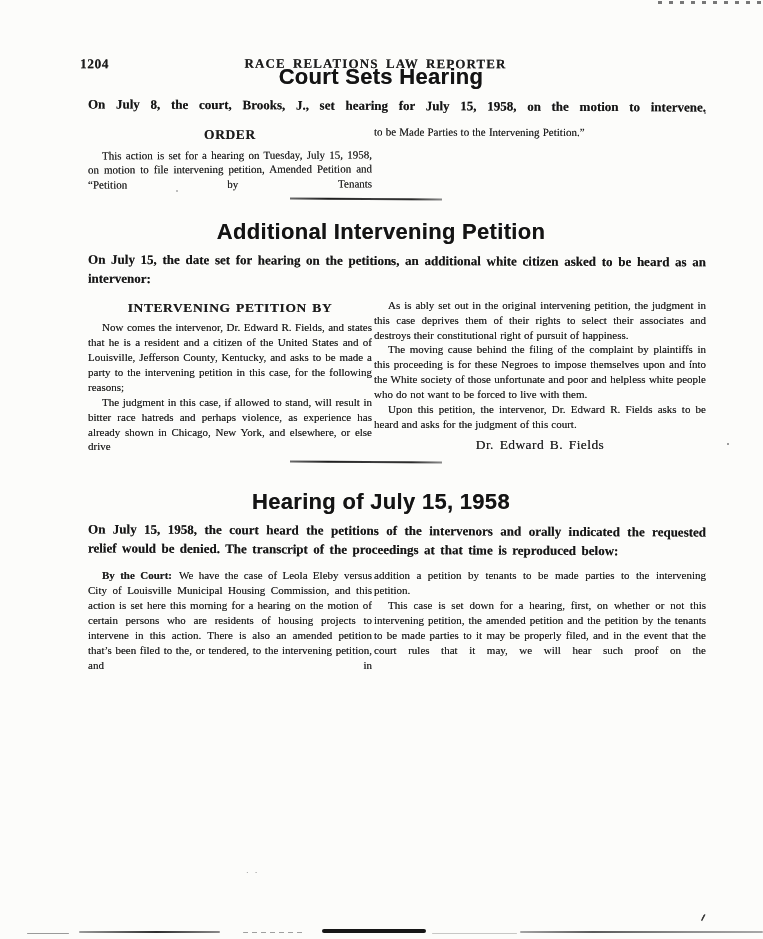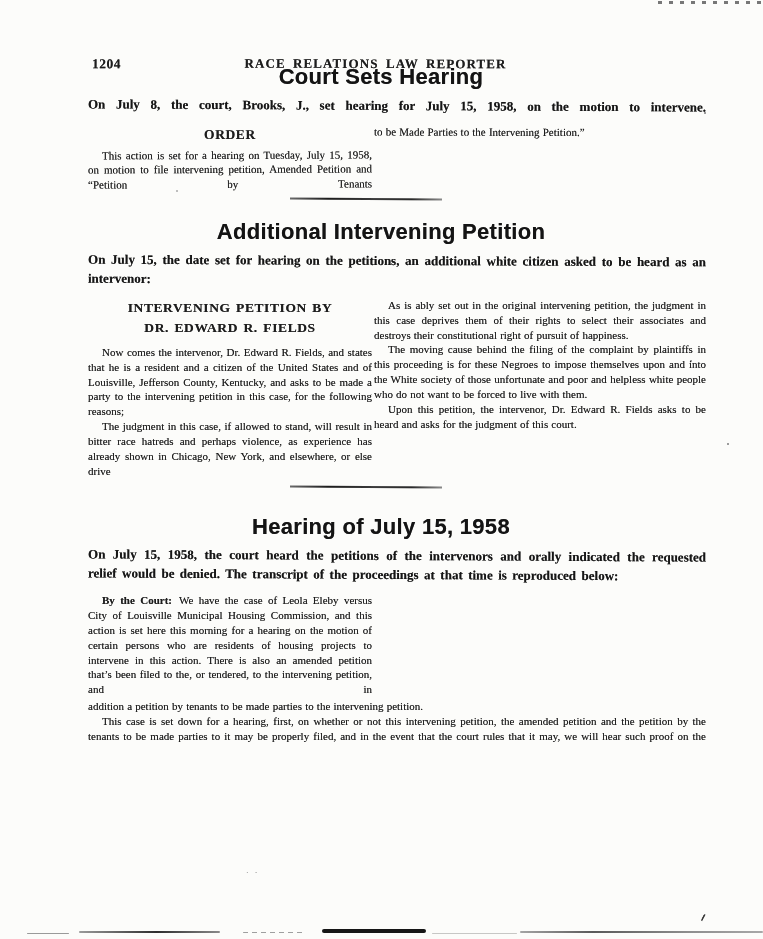--- a/index.html
+++ b/index.html
@@ -23,21 +23,21 @@
   }
   .smudge{position:absolute;border-radius:2px;}
   .sm-a{left:27px;top:933px;width:42px;height:1px;background:#9a9a9a;}
   .sm-b{left:79px;top:931px;width:141px;height:2px;background:linear-gradient(to right,#9b9b9b,#2e2e2e 55%,#8a8a8a);}
   .sm-c{left:243px;top:932px;width:60px;height:1px;background:repeating-linear-gradient(to right,#9f9f9f 0 5px,transparent 5px 9px);}
   .sm-d{left:322px;top:929px;width:104px;height:4px;background:#161616;border-radius:3px;}
   .sm-e{left:432px;top:933px;width:85px;height:1px;background:#c7c7c5;}
   .sm-f{left:520px;top:931px;width:243px;height:2px;background:linear-gradient(to right,#a5a5a5,#5a5a5a 30%,#8f8f8f 70%,#a8a8a8);}
   
   .page-header{position:absolute;top:56px;left:0;right:0;height:20px;transform:rotate(.15deg);}
-  .page-num{position:absolute;left:92px;top:1px;font-size:13.5px;font-weight:bold;letter-spacing:.5px;}
+  .page-num{position:absolute;left:80px;top:1px;font-size:13.5px;font-weight:bold;letter-spacing:.5px;}
   .journal{display:block;text-align:center;transform:translateX(-6px);
     font-size:13px;font-weight:bold;letter-spacing:1.1px;word-spacing:3px;}
   
   .content{position:absolute;left:88px;top:0;width:618px;padding-top:64px;}
   .h-display{
     font-family:"Liberation Sans","DejaVu Sans",sans-serif;
     font-weight:700;font-size:22px;line-height:26px;letter-spacing:.3px;
     text-align:center;margin:0;transform:translateX(-16px);color:#141414;
   }
   .intro{
@@ -101,38 +101,38 @@
     </section>
 
     <hr class="divider">
 
     <section>
       <h1 class="h-display gap-h2">Additional Intervening Petition</h1>
       <p class="intro r-b">On July 15, the date set for hearing on the petitions, an additional white citizen asked to be heard as an intervenor:</p>
       <div class="cols">
         <div class="col-left">
           <h3 class="subhead" style="margin-bottom:4px;">INTERVENING PETITION BY</h3>
-          <h3 class="subhead" style="margin-top:0;margin-bottom:8px;">DR. EDWARD R. FIELDS</h3>
           <p class="para indent">Now comes the intervenor, Dr. Edward R. Fields, and states that he is a resident and a citizen of the United States and of Louisville, Jefferson County, Kentucky, and asks to be made a party to the intervening petition in this case, for the following reasons;</p>
           <p class="para indent fill-last">The judgment in this case, if allowed to stand, will result in bitter race hatreds and perhaps violence, as experience has already shown in Chicago, New York, and elsewhere, or else drive</p>
         </div>
         <div class="col-right">
           <p class="para indent">As is ably set out in the original intervening petition, the judgment in this case deprives them of their rights to select their associates and destroys their constitutional right of pursuit of happiness.</p>
           <p class="para indent">The moving cause behind the filing of the complaint by plaintiffs in this proceeding is for these Negroes to impose themselves upon and into the White society of those unfortunate and poor and helpless white people who do not want to be forced to live with them.</p>
           <p class="para indent">Upon this petition, the intervenor, Dr. Edward R. Fields asks to be heard and asks for the judgment of this court.</p>
+          <p class="signature">Dr. Edward B. Fields</p>
         </div>
       </div>
     </section>
 
     <hr class="divider second">
 
     <section>
       <h1 class="h-display gap-h3">Hearing of July 15, 1958</h1>
       <p class="intro r-a">On July 15, 1958, the court heard the petitions of the intervenors and orally indicated the requested relief would be denied. The transcript of the proceedings at that time is reproduced below:</p>
-      <div class="cols" style="flex-direction:column;">
+      <div class="cols" style="">
         <div class="col-left">
           <p class="para indent fill-last"><b class="lead">By the Court:</b><span>We have the case of Leola Eleby versus City of Louisville Municipal Housing Commission, and this action is set here this morning for a hearing on the motion of certain persons who are residents of housing projects to intervene in this action. There is also an amended petition that’s been filed to the, or tendered, to the intervening petition, and in</span></p>
         </div>
         <div class="col-right">
           <p class="para">addition a petition by tenants to be made parties to the intervening petition.</p>
           <p class="para indent fill-last">This case is set down for a hearing, first, on whether or not this intervening petition, the amended petition and the petition by the tenants to be made parties to it may be properly filed, and in the event that the court rules that it may, we will hear such proof on the</p>
         </div>
       </div>
     </section>
 

